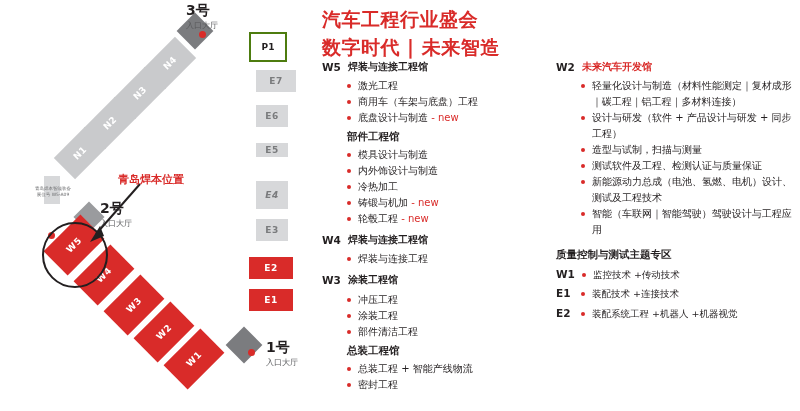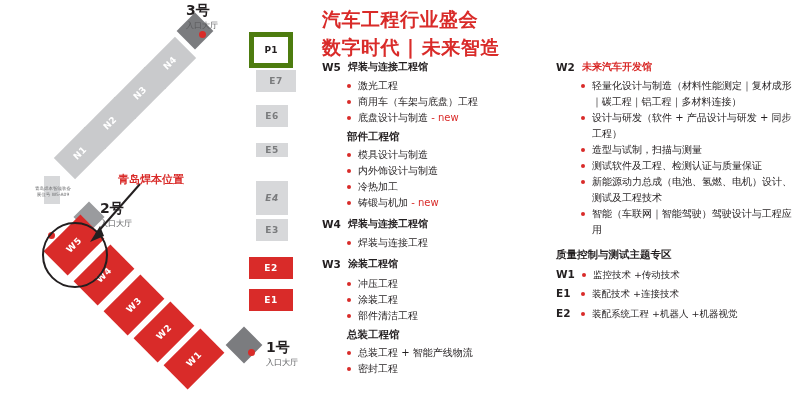--- a/index.html
+++ b/index.html
@@ -92,21 +92,21 @@
     position: absolute;
     font-size: 4.5px;
     color: #6d6e70;
     line-height: 1.25;
     text-align: center;
     width: 46px;
   }
   .p1-box {
     position: absolute;
     width: 34px; height: 26px;
-    border: 5px solid #4d7c0f;
+    border: 2px solid #4d7c0f;
     background: #ffffff;
     color: #231f20;
     font-size: 9px;
     font-weight: bold;
     display: flex;
     align-items: center;
     justify-content: center;
   }
 
   
@@ -243,21 +243,21 @@
 
   <div class="hall grayE" style="left:256px; top:70px; width:40px; height:22px;">
       <span>E7</span>
     </div>
   <div class="hall grayE" style="left:256px; top:105px; width:32px; height:22px;">
       <span>E6</span>
     </div>
   <div class="hall grayE" style="left:256px; top:143px; width:32px; height:14px;">
       <span>E5</span>
     </div>
-  <div class="hall grayE" style="left:256px; top:181px; width:32px; height:34px;font-style:italic;">
+  <div class="hall grayE" style="left:256px; top:181px; width:32px; height:28px;font-style:italic;">
       <span>E4</span>
     </div>
   <div class="hall grayE" style="left:256px; top:219px; width:32px; height:22px;">
       <span>E3</span>
     </div>
 
   <div class="hall red" style="left:249px; top:257px; width:44px; height:22px;">
       <span>E2</span>
     </div>
   <div class="hall red" style="left:249px; top:289px; width:44px; height:22px;">
@@ -321,20 +321,21 @@
         <li><span>激光工程</span></li>
         <li><span>商用车（车架与底盘）工程</span></li>
         <li><span>底盘设计与制造</span><span class="new"> - new</span></li>
       </ul>
       <div class="sub-head">部件工程馆</div>
       <ul class="items">
         <li><span>模具设计与制造</span></li>
         <li><span>内外饰设计与制造</span></li>
         <li><span>冷热加工</span></li>
         <li><span>铸锻与机加</span><span class="new"> - new</span></li>
+        <li><span>轮毂工程</span><span class="new"> - new</span></li>
       </ul>
     </div>
     <div class="group">
       <div class="group-head">
         <div class="code">W4</div>
         <div class="group-title">焊装与连接工程馆</div>
       </div>
       <ul class="items">
         <li><span>焊装与连接工程</span></li>
       </ul>

